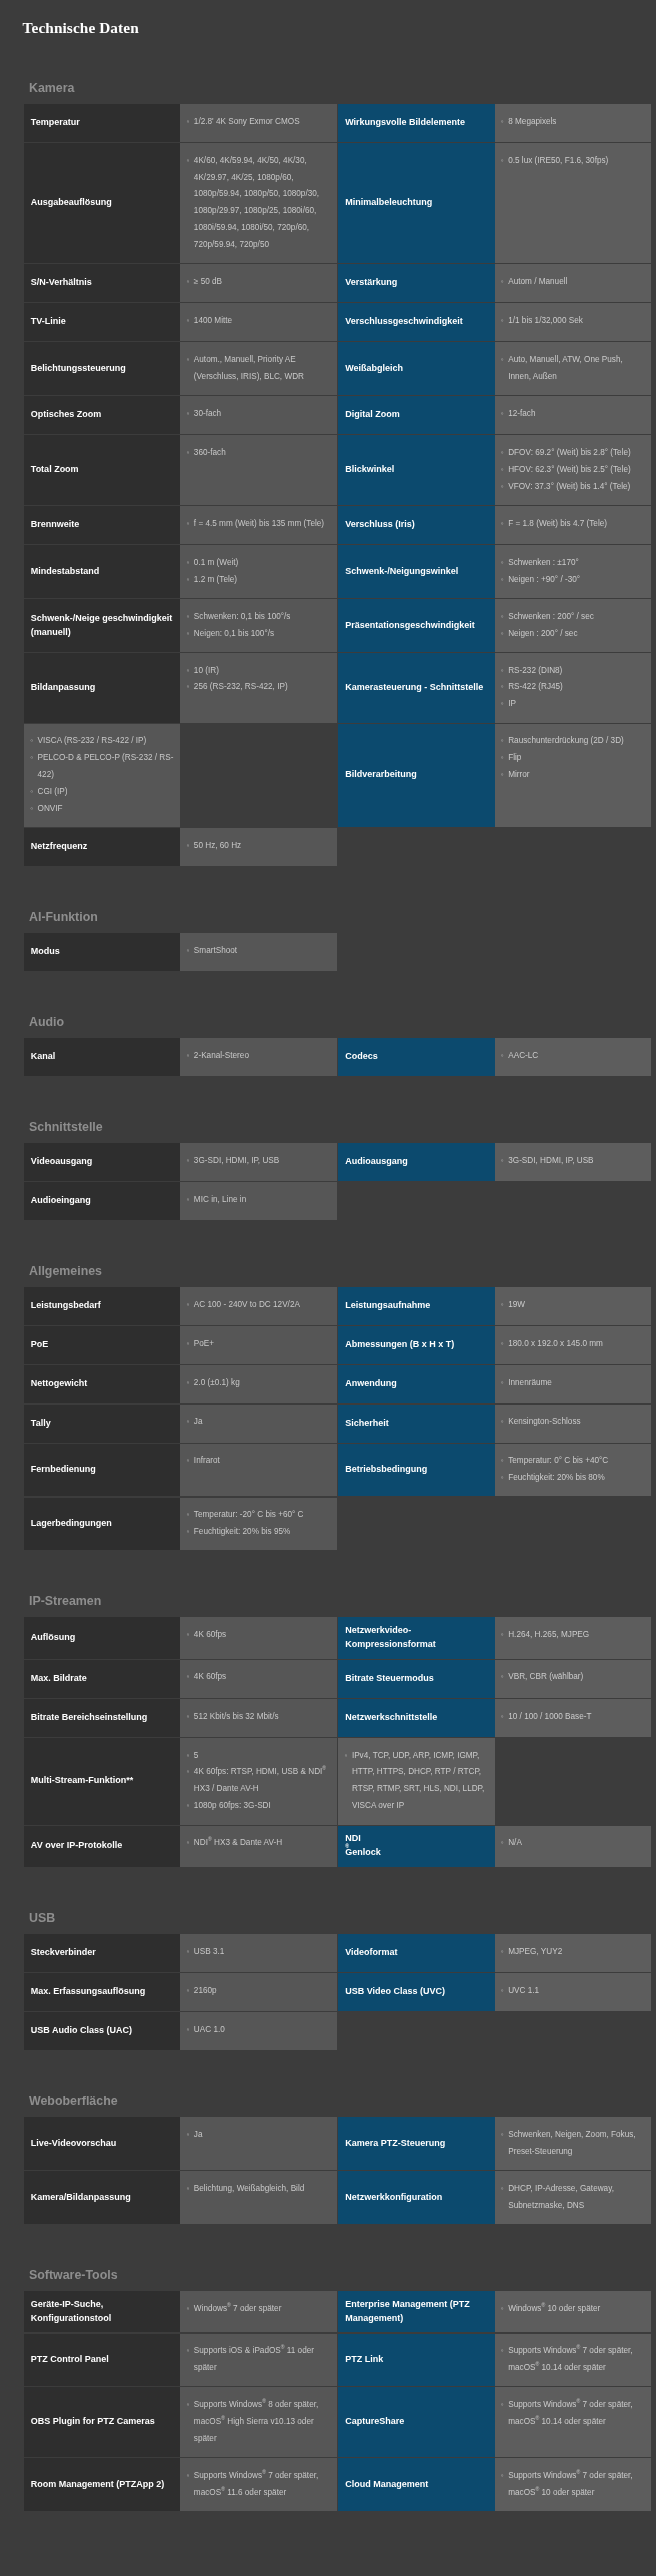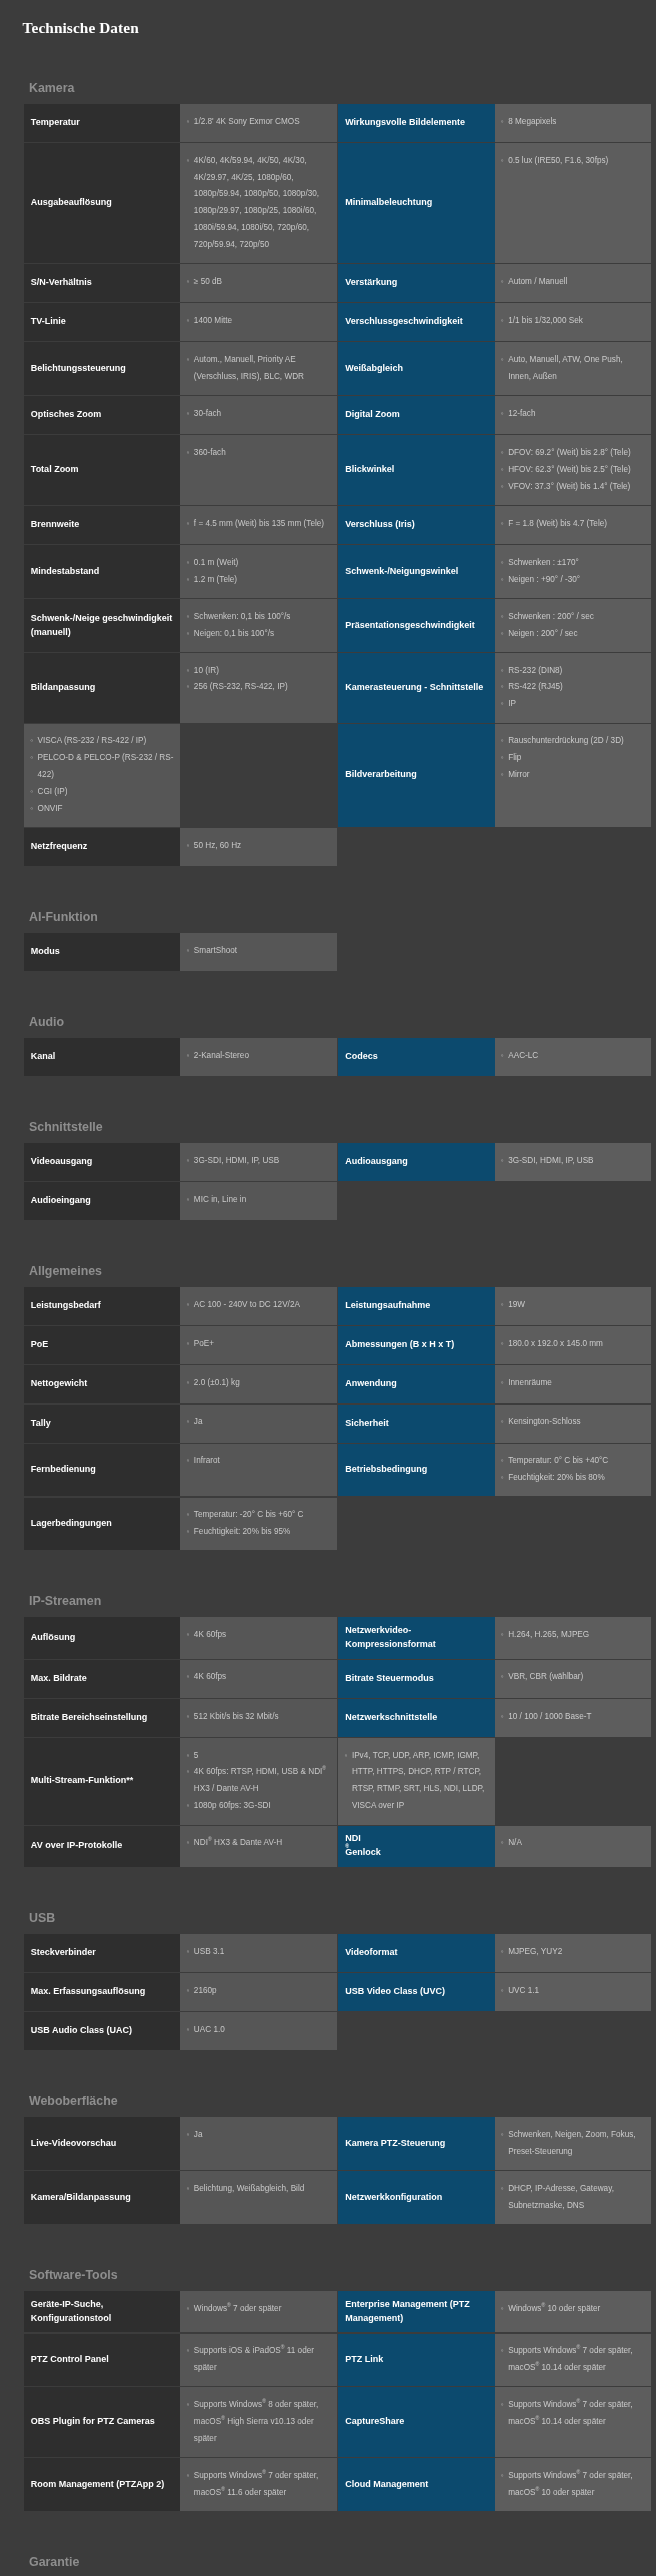--- a/index.html
+++ b/index.html
@@ -876,17 +876,16 @@
             <div class="spec-label">Cloud Management</div>
             <div class="spec-value">
               <div class="value-item">
                 <span class="bullet">◦</span>
                 <span class="vtext">Supports Windows<sup>®</sup> 7 oder später, macOS<sup>®</sup> 10 oder später</span>
               </div>
             </div>
           </div>
         </div>
       </div>
-      <div class="section-heading">Garantie</div>
     </div>
 
 </div>
 
 
 </body></html>

